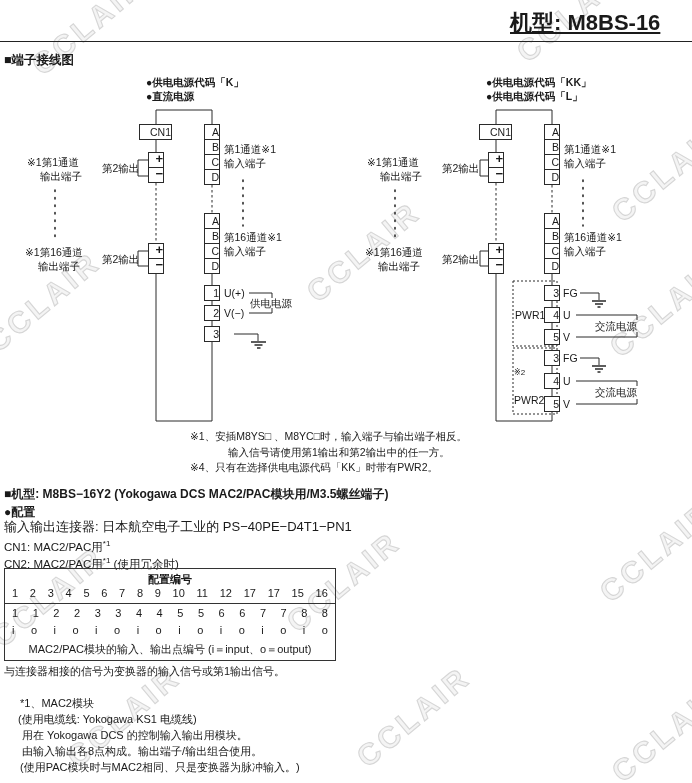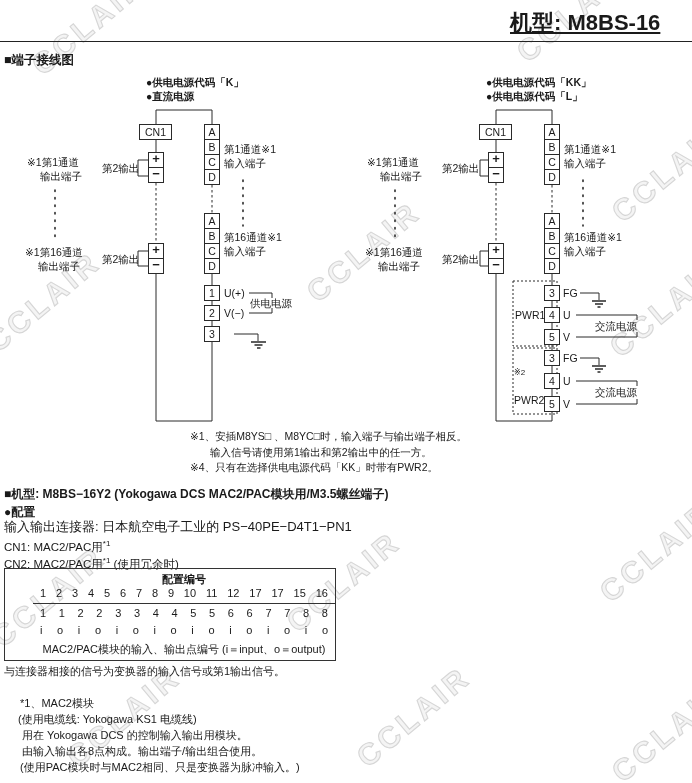--- a/index.html
+++ b/index.html
@@ -5,30 +5,30 @@
   html,body{margin:0;padding:0;background:#fff;}
   #page{position:relative;width:692px;height:783px;background:#ffffff;overflow:hidden;
         font-family:"Liberation Sans","DejaVu Sans",sans-serif;color:#1a1a1a;}
   .wm{position:absolute;z-index:0;font-size:30px;font-weight:bold;letter-spacing:4px;
       color:#f4f4f4;-webkit-text-stroke:1.1px #d6d6d6;transform:rotate(-40deg);
       white-space:nowrap;pointer-events:none;}
   svg.lines{position:absolute;left:0;top:0;z-index:1;}
   .lbl{position:absolute;font-size:10.5px;line-height:13px;white-space:nowrap;z-index:2;}
   .b{font-weight:bold;}
   .box{position:absolute;box-sizing:border-box;width:16px;height:16px;border:1px solid #2a2a2a;
-       background:#fff;text-align:center;font-size:10.5px;line-height:14px;z-index:2;}
+       background:#fff;text-align:right;font-size:10.5px;line-height:14px;z-index:2;}
   .wide{width:33px;}
   .pm{font-size:13px;font-weight:bold;line-height:12px;}
   .title{position:absolute;left:510px;top:8px;font-size:22px;font-weight:bold;white-space:nowrap;z-index:2;text-decoration:underline;}
   .rule{position:absolute;left:0;top:41px;width:692px;border-top:1.5px solid #222;z-index:2;}
   .sec{position:absolute;font-size:12.5px;font-weight:bold;white-space:nowrap;z-index:2;}
   .body11{position:absolute;font-size:11px;line-height:14px;white-space:nowrap;z-index:2;}
   sup{font-size:8px;}
   .tbl{position:absolute;left:4px;top:568px;width:332px;height:93px;box-sizing:border-box;
-       border:1px solid #333;z-index:2;background:transparent;padding-left:28px;}
+       border:1px solid #333;z-index:2;background:transparent;}
   .tbl .cap{height:15px;padding-top:3px;text-align:center;font-size:11px;font-weight:bold;}
   .trow{display:flex;justify-content:space-between;padding:0 7px;font-size:11px;}
   .trow span{display:inline-block;text-align:center;}
   .r1{height:16px;border-bottom:1px solid #333;align-items:flex-start;}
   .r2{height:17px;padding-top:3px;}
   .r3{height:15px;}
   .tfoot{text-align:center;font-size:11px;padding-top:3px;}
 </style>
 </head>
 <body>
@@ -166,21 +166,21 @@
   <div class="box" style="left:544px;top:373px">4</div>
   <div class="box" style="left:544px;top:396px">5</div>
   <div class="lbl" style="left:514px;top:366px;font-size:8px">※2</div>
   <div class="lbl" style="left:514px;top:394px">PWR2</div>
   <div class="lbl" style="left:563px;top:352px">FG</div>
   <div class="lbl" style="left:563px;top:375px">U</div>
   <div class="lbl" style="left:563px;top:398px">V</div>
   <div class="lbl" style="left:595px;top:386px">交流电源</div>
 
   <div class="lbl" style="left:190px;top:430px">※1、安插M8YS□ 、M8YC□时，输入端子与输出端子相反。</div>
-  <div class="lbl" style="left:210px;top:446px">输入信号请使用第1输出和第2输出中的任一方。</div>
+  <div class="lbl" style="left:228px;top:446px">输入信号请使用第1输出和第2输出中的任一方。</div>
   <div class="lbl" style="left:190px;top:461px">※4、只有在选择供电电源代码「KK」时带有PWR2。</div>
 
   <div class="sec" style="left:4px;top:486px;font-size:12px">■机型: M8BS−16Y2 (Yokogawa DCS MAC2/PAC模块用/M3.5螺丝端子)</div>
   <div class="sec" style="left:4px;top:504px;font-size:12px">●配置</div>
   <div class="body11" style="left:4px;top:520px;font-size:13px">输入输出连接器: 日本航空电子工业的 PS−40PE−D4T1−PN1</div>
   <div class="body11" style="left:4px;top:537px;font-size:11.5px"><span>CN1: MAC2/PAC用</span><sup>*1</sup></div>
   <div class="body11" style="left:4px;top:554px;font-size:11.5px"><span>CN2: MAC2/PAC用</span><sup>*1</sup><span> (使用冗余时)</span></div>
 
   <div class="tbl">
     <div class="cap">配置编号</div>

